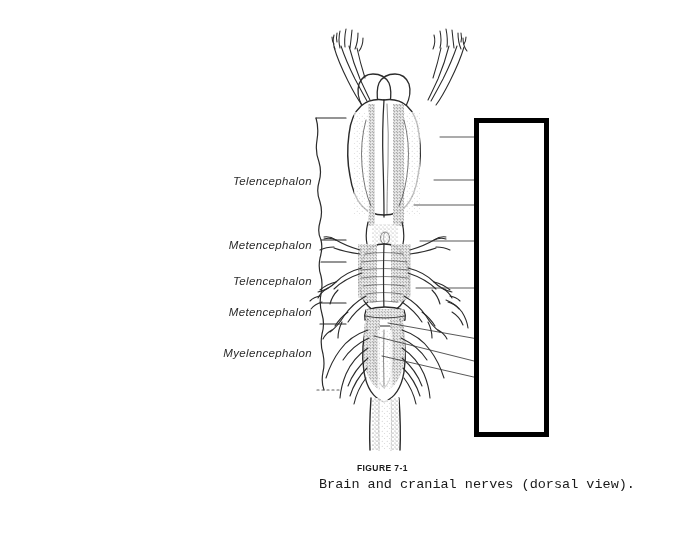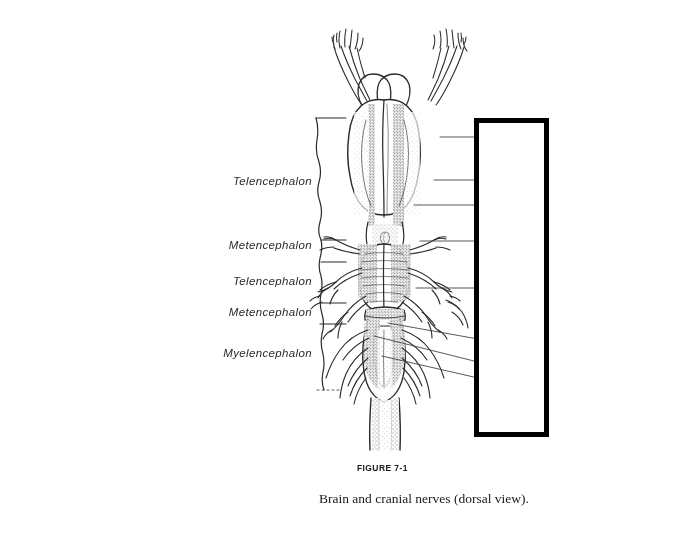--- a/index.html
+++ b/index.html
@@ -28,25 +28,24 @@
     position:absolute;
     font-family:"Liberation Sans", sans-serif;
     font-weight:bold;
     font-size:8.5px;
     letter-spacing:0.4px;
     color:#1a1a1a;
     white-space:nowrap;
   }
   .caption-text{
     position:absolute;
-    font-family:Liberation Serif, serif;
+    font-family:Liberation Mono, monospace;
     font-size:13.5px;
     color:#1a1a1a;
     white-space:nowrap;
-    margin-top:14px;
   }
 
   .cover-box{
     position:absolute;
     background:#ffffff;
     border:5px solid #000000;
     box-sizing:border-box;
   }
 
   svg{display:block;}

